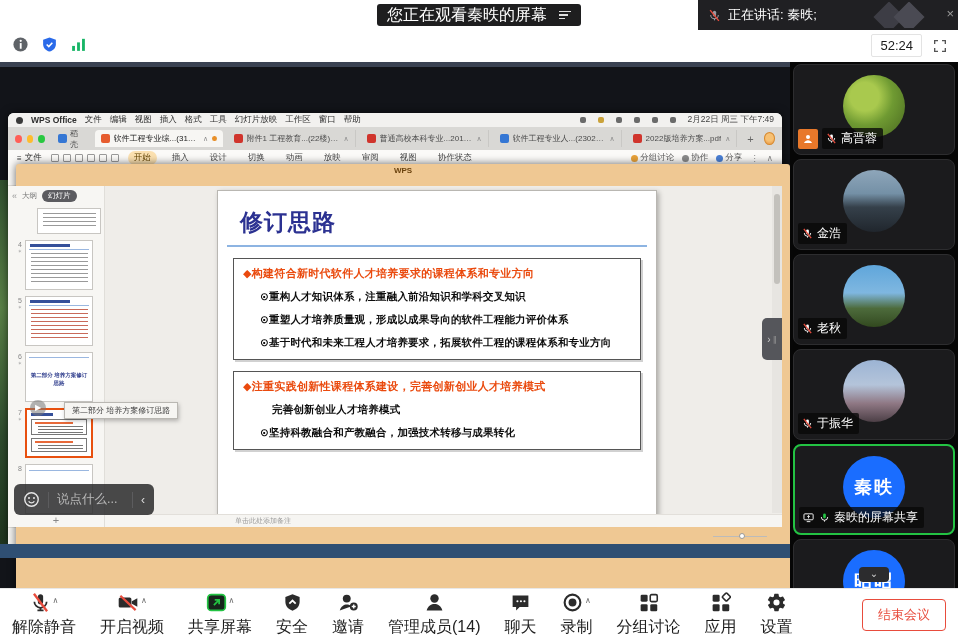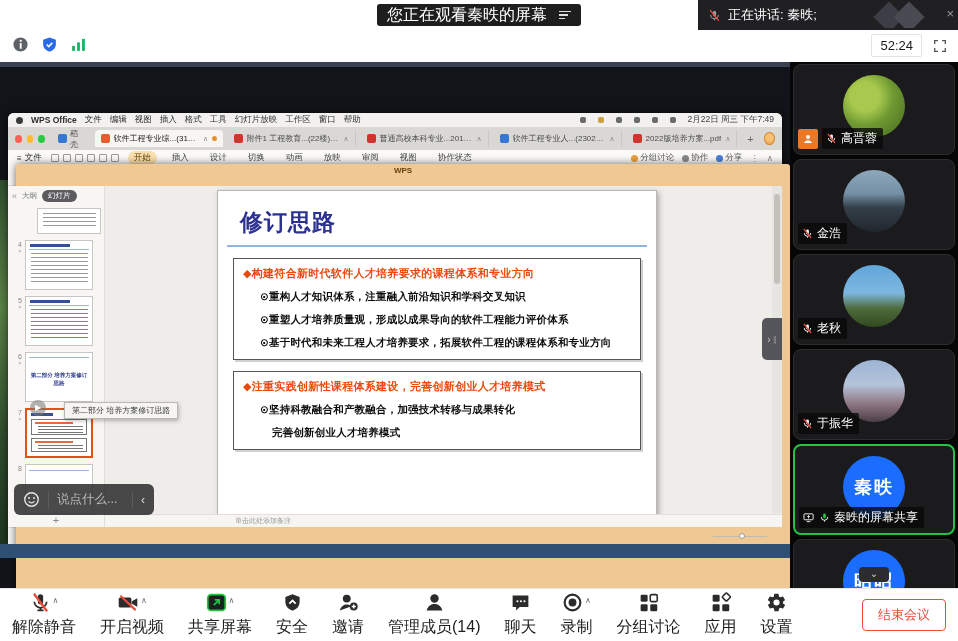--- a/index.html
+++ b/index.html
@@ -477,22 +477,22 @@
               <div class="s-title">修订思路</div>
               <div class="s-rule"></div>
               <div class="sbox">
                 <div class="sbox-head">◆构建符合新时代软件人才培养要求的课程体系和专业方向</div>
                 <div class="sbox-item">⊙重构人才知识体系，注重融入前沿知识和学科交叉知识</div>
                 <div class="sbox-item">⊙重塑人才培养质量观，形成以成果导向的软件工程能力评价体系</div>
                 <div class="sbox-item">⊙基于时代和未来工程人才培养要求，拓展软件工程的课程体系和专业方向</div>
               </div>
               <div class="sbox">
                 <div class="sbox-head">◆注重实践创新性课程体系建设，完善创新创业人才培养模式</div>
+                <div class="sbox-item noicon">完善创新创业人才培养模式</div>
                 <div class="sbox-item">⊙坚持科教融合和产教融合，加强技术转移与成果转化</div>
-                <div class="sbox-item noicon">完善创新创业人才培养模式</div>
               </div>
             </div>
             <div class="vscroll">
                 <div class="vthumb"></div>
               </div>
           </div>
           <div class="notes-row">
             <span>单击此处添加备注</span>
           </div>
         </div>

